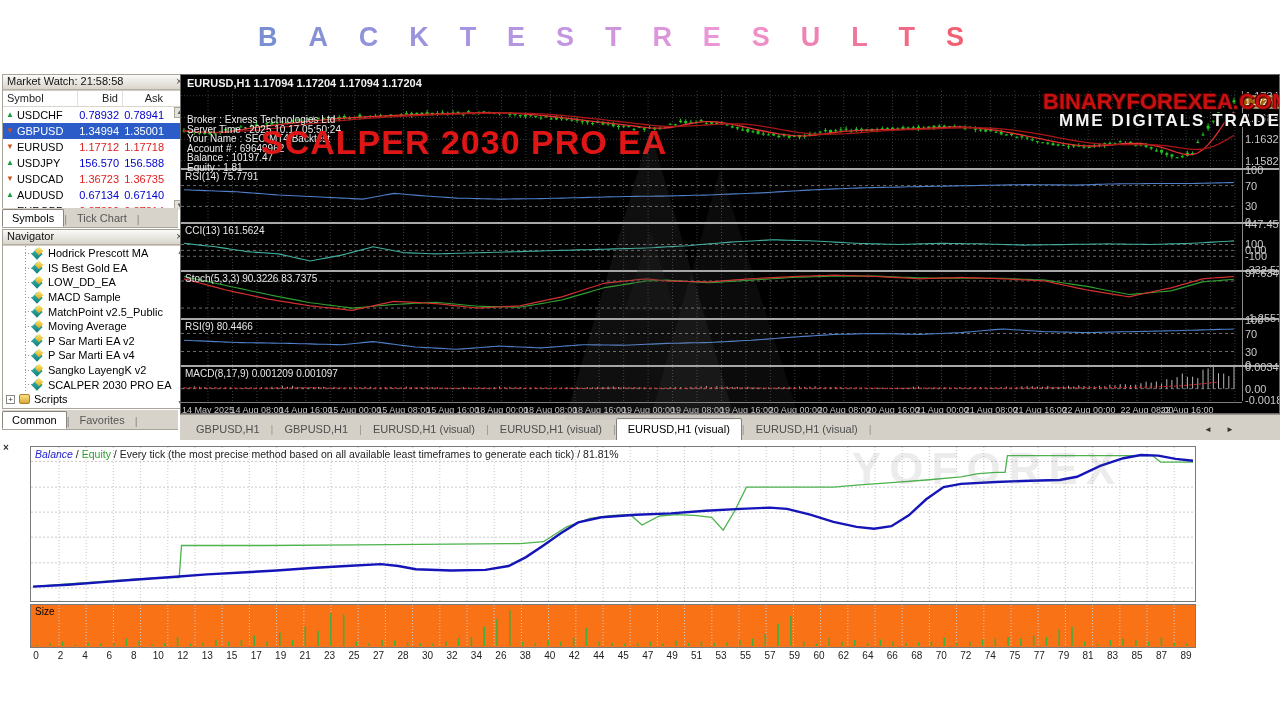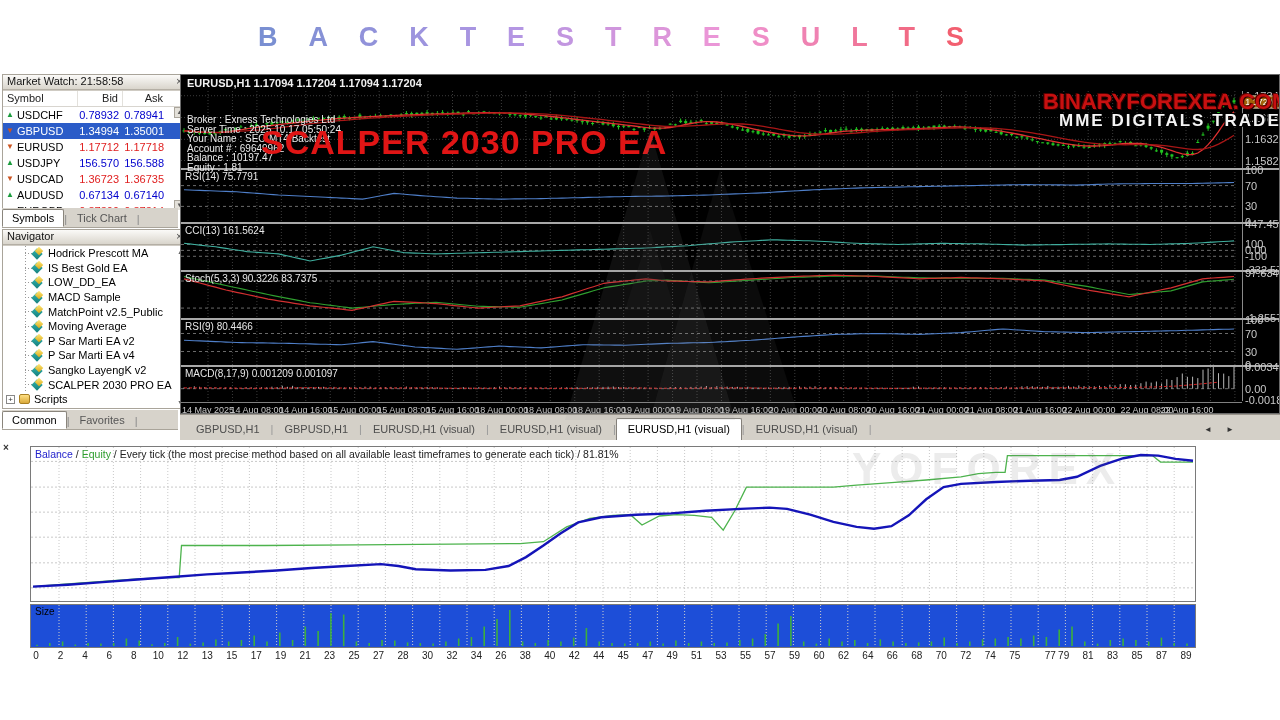--- a/index.html
+++ b/index.html
@@ -72,21 +72,21 @@
   .ctab { padding:4px 11px 5px; color:#4d4d4d; white-space:nowrap; }
   .ctab.active { background:#fff; color:#000; border:1px solid #84807a; border-bottom:none; border-radius:2px 2px 0 0; }
   .ctab-sep { color:#999; padding-bottom:5px; }
   .strip-arrows { position:absolute; right:40px; bottom:6px; font-size:8px; color:#333; letter-spacing:6px; }
 
   
   .tester { position:absolute; left:0; top:440px; width:1280px; height:212px; background:#fff; }
   .tester-close { position:absolute; left:3px; top:2px; font-size:10px; font-weight:bold; color:#333; }
   .bal-box { position:absolute; left:30px; top:6px; width:1166px; height:156px; border:1px solid #7a7a7a; background:#fff; }
   .bal-legend { position:absolute; left:4px; top:1px; font-size:10.5px; color:#222; z-index:3; white-space:nowrap; }
-  .size-box { position:absolute; left:30px; top:164px; width:1166px; height:44px; border:1px solid #7a7a7a; background:#1d4ed8; }
+  .size-box { position:absolute; left:30px; top:164px; width:1166px; height:44px; border:1px solid #7a7a7a; background:#f97316; }
   .size-lbl { position:absolute; left:4px; top:1px; font-size:10px; color:#000; z-index:3; }
   .trade-axis { position:absolute; left:30px; top:210px; width:1166px; height:14px; }
   .tx-lbl { position:absolute; top:0; transform:translateX(-50%); font-size:10px; color:#222; }
 
   
   .wm-bg-text { position:absolute; left:852px; top:444px; z-index:9; font-size:44px; font-weight:bold; color:rgba(110,110,110,0.13); letter-spacing:8px; pointer-events:none; }
   .wm-bg-shape { position:absolute; z-index:8; pointer-events:none; }
 </style>
 </head>
 <body>
@@ -866,21 +866,21 @@
       <span class="ctab active">EURUSD,H1 (visual)</span>
       <span class="ctab-sep">|</span>
       <span class="ctab">EURUSD,H1 (visual)</span>
       <span class="ctab-sep">|</span>
       <span class="strip-arrows">◄ ►</span>
     </div>
 
   <div class="tester">
     <span class="tester-close">×</span>
     <div class="bal-box">
-      <div class="bal-legend" id="bal-legend"><span style="color: rgb(34, 34, 204);">Balance</span><span> / </span><span style="color: rgb(46, 158, 46);">Equity</span><span> / Every tick (the most precise method based on all available least timeframes to generate each tick) / 81.81%</span></div>
+      <div class="bal-legend" id="bal-legend"><span style="color: rgb(34, 34, 204); font-style: italic;">Balance</span><span> / </span><span style="color: rgb(46, 158, 46);">Equity</span><span> / Every tick (the most precise method based on all available least timeframes to generate each tick) / 81.81%</span></div>
       <svg id="bal-svg" width="1164" height="154" viewBox="0 0 1164 154">
           <line x1="28" y1="0" x2="28" y2="154" stroke="#c9c9c9" stroke-dasharray="1,2"></line>
           <line x1="55.2" y1="0" x2="55.2" y2="154" stroke="#c9c9c9" stroke-dasharray="1,2"></line>
           <line x1="82.4" y1="0" x2="82.4" y2="154" stroke="#c9c9c9" stroke-dasharray="1,2"></line>
           <line x1="109.60000000000001" y1="0" x2="109.60000000000001" y2="154" stroke="#c9c9c9" stroke-dasharray="1,2"></line>
           <line x1="136.8" y1="0" x2="136.8" y2="154" stroke="#c9c9c9" stroke-dasharray="1,2"></line>
           <line x1="164" y1="0" x2="164" y2="154" stroke="#c9c9c9" stroke-dasharray="1,2"></line>
           <line x1="191.2" y1="0" x2="191.2" y2="154" stroke="#c9c9c9" stroke-dasharray="1,2"></line>
           <line x1="218.39999999999998" y1="0" x2="218.39999999999998" y2="154" stroke="#c9c9c9" stroke-dasharray="1,2"></line>
           <line x1="245.59999999999997" y1="0" x2="245.59999999999997" y2="154" stroke="#c9c9c9" stroke-dasharray="1,2"></line>
@@ -1101,21 +1101,21 @@
         <div class="tx-lbl" style="left: 764.511px;">59</div>
         <div class="tx-lbl" style="left: 788.979px;">60</div>
         <div class="tx-lbl" style="left: 813.447px;">62</div>
         <div class="tx-lbl" style="left: 837.915px;">64</div>
         <div class="tx-lbl" style="left: 862.383px;">66</div>
         <div class="tx-lbl" style="left: 886.851px;">68</div>
         <div class="tx-lbl" style="left: 911.319px;">70</div>
         <div class="tx-lbl" style="left: 935.787px;">72</div>
         <div class="tx-lbl" style="left: 960.255px;">74</div>
         <div class="tx-lbl" style="left: 984.723px;">75</div>
-        <div class="tx-lbl" style="left: 1009.19px; margin-left: 11px;">77</div>
+        <div class="tx-lbl" style="left: 1009.19px;">77</div>
         <div class="tx-lbl" style="left: 1033.66px;">79</div>
         <div class="tx-lbl" style="left: 1058.13px;">81</div>
         <div class="tx-lbl" style="left: 1082.6px;">83</div>
         <div class="tx-lbl" style="left: 1107.06px;">85</div>
         <div class="tx-lbl" style="left: 1131.53px;">87</div>
         <div class="tx-lbl" style="left: 1156px;">89</div>
       </div>
   </div>
 
   <svg class="wm-bg-shape" style="left:540px;top:110px;" width="280" height="320">

